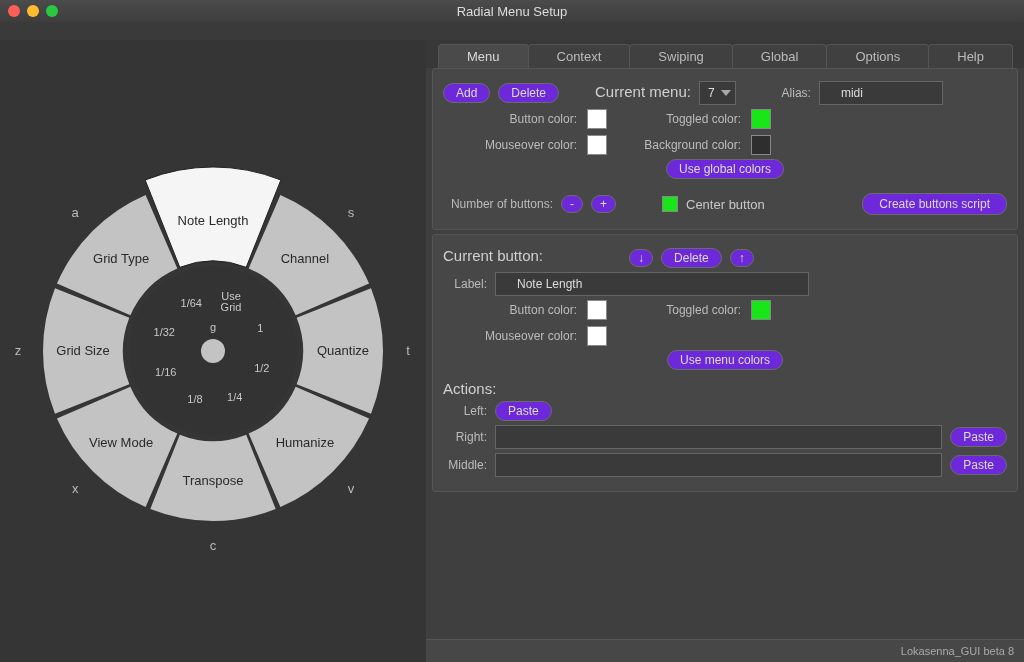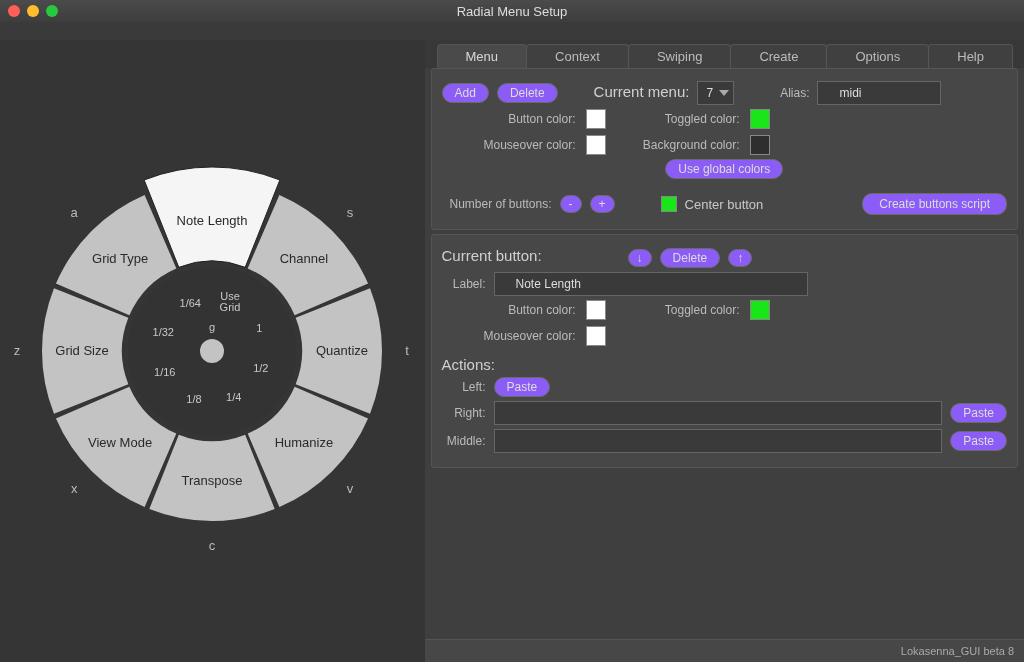--- a/index.html
+++ b/index.html
@@ -12,21 +12,21 @@
   .tl.green{background:#28c940;}
   .wtitle{position:absolute;left:0;right:0;text-align:center;font-size:13px;color:#ddd;}
   .body{flex:1;display:flex;min-height:0;}
   .left{width:436px;background:#353535;position:relative;}
   .right{flex:1;display:flex;flex-direction:column;background:#3f3f3f;}
   .tabs{display:flex;background:#383838;padding:4px 12px 0 12px;gap:0;}
   .tab{padding:4px 28px;font-size:13px;color:#bbb;border:1px solid #555;border-bottom:none;background:#404040;margin-right:-1px;border-radius:4px 4px 0 0;cursor:pointer;}
   .tab.active{background:#4a4a4a;color:#d8d8d8;}
   .panel{flex:0 0 auto;background:#474747;border:1px solid #555;margin:0 6px 4px 6px;border-radius:3px;padding:8px 10px 10px 10px;}
   .row{display:flex;align-items:center;gap:8px;margin:4px 0;}
-  .btn{background:#8b5cf6;border:1px solid #6b6b6b;color:#ddd;padding:2px 12px;border-radius:10px;font-size:12px;cursor:pointer;}
+  .btn{background:#6d28d9;border:1px solid #6b6b6b;color:#ddd;padding:2px 12px;border-radius:10px;font-size:12px;cursor:pointer;}
   .btn.small{padding:1px 8px;border-radius:9px;}
   .sq{width:18px;height:18px;border:1px solid #888;display:inline-block;vertical-align:middle;}
   .lbl{text-align:right;color:#bbb;font-size:12px;}
   input[type=text],.select{background:#3a3a3a;border:1px solid #666;color:#ddd;padding:2px 21px;font-size:12px;height:18px;box-sizing:content-box;}
   .select{display:inline-flex;align-items:center;gap:6px;padding:0 4px 0 8px;height:22px;}
   .select .arrow{width:0;height:0;border-left:5px solid transparent;border-right:5px solid transparent;border-top:6px solid #aaa;}
   .heading{font-size:15px;color:#d0d0d0;margin-bottom:4px;}
   .fill{flex:1;}
   .colgrid{display:grid;grid-template-columns:120px 24px 120px 24px;gap:6px 10px;align-items:center;}
   .colgrid .lbl{white-space:nowrap;}
@@ -91,21 +91,21 @@
           <circle cx="0" cy="0" r="12" fill="#c3c3c3"></circle>
           <text x="0" y="-20" text-anchor="middle" class="innerlabel">g</text>
         </svg>
     </div>
 
     <div class="right">
       <div class="tabs" id="tabs">
           <div class="tab active">Menu</div>
           <div class="tab">Context</div>
           <div class="tab">Swiping</div>
-          <div class="tab">Create</div>
+          <div class="tab">Global</div>
           <div class="tab">Options</div>
           <div class="tab">Help</div>
         </div>
 
       <div class="panelscroll">
 
         <div class="panel">
           <div class="row">
             <span class="btn">Add</span>
             <span class="btn">Delete</span>
@@ -167,20 +167,23 @@
               <span class="lbl">Button color:</span>
               <span class="sq" id="bc1" style="background: rgb(255, 255, 255);"></span>
               <span class="lbl">Toggled color:</span>
               <span class="sq" id="bc2" style="background: rgb(25, 230, 25);"></span>
               <span class="lbl">Mouseover color:</span>
               <span class="sq" id="bc3" style="background: rgb(255, 255, 255);"></span>
               <span></span>
                 <span></span>
             </div>
           </div>
+          <div class="row" style="justify-content:center;">
+            <span class="btn">Use menu colors</span>
+          </div>
 
           <div class="divider"></div>
 
           <div class="heading">Actions:</div>
           <div class="row">
             <span class="lbl" style="width:44px">Left:</span>
             <span class="btn">Paste</span>
           </div>
           <div class="row">
             <span class="lbl" style="width:44px">Right:</span>

